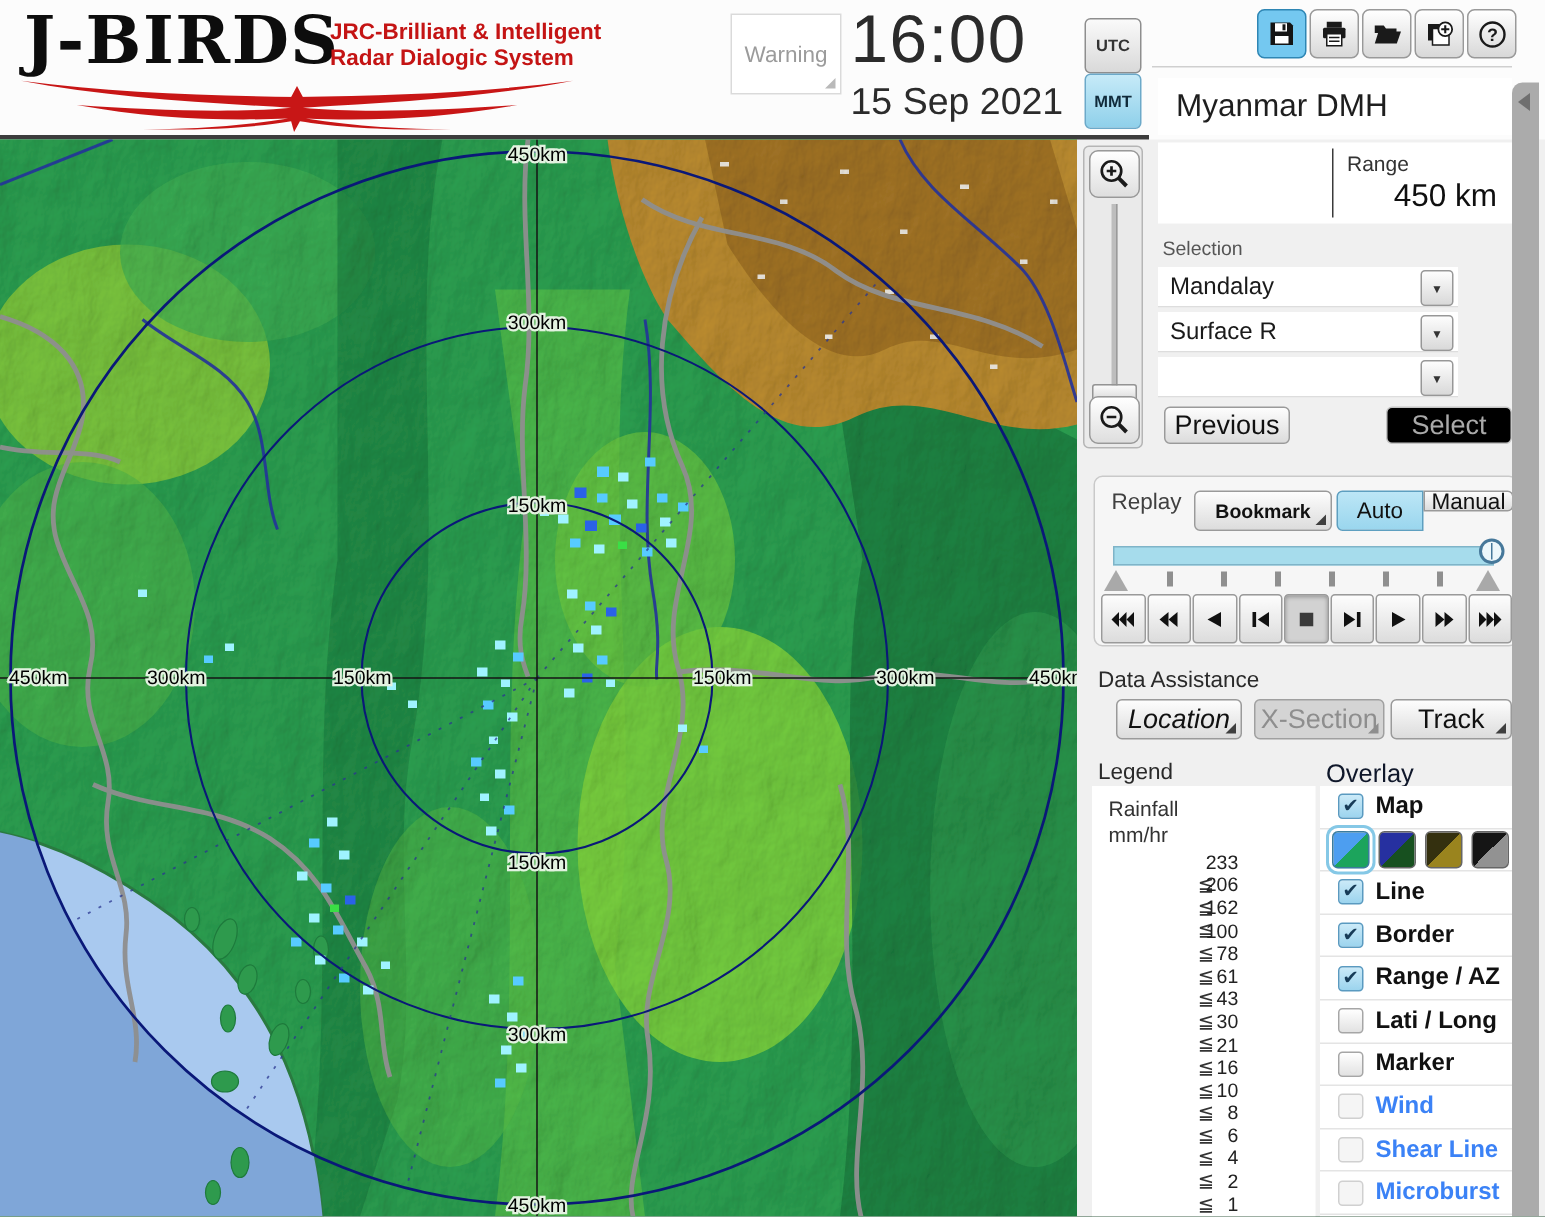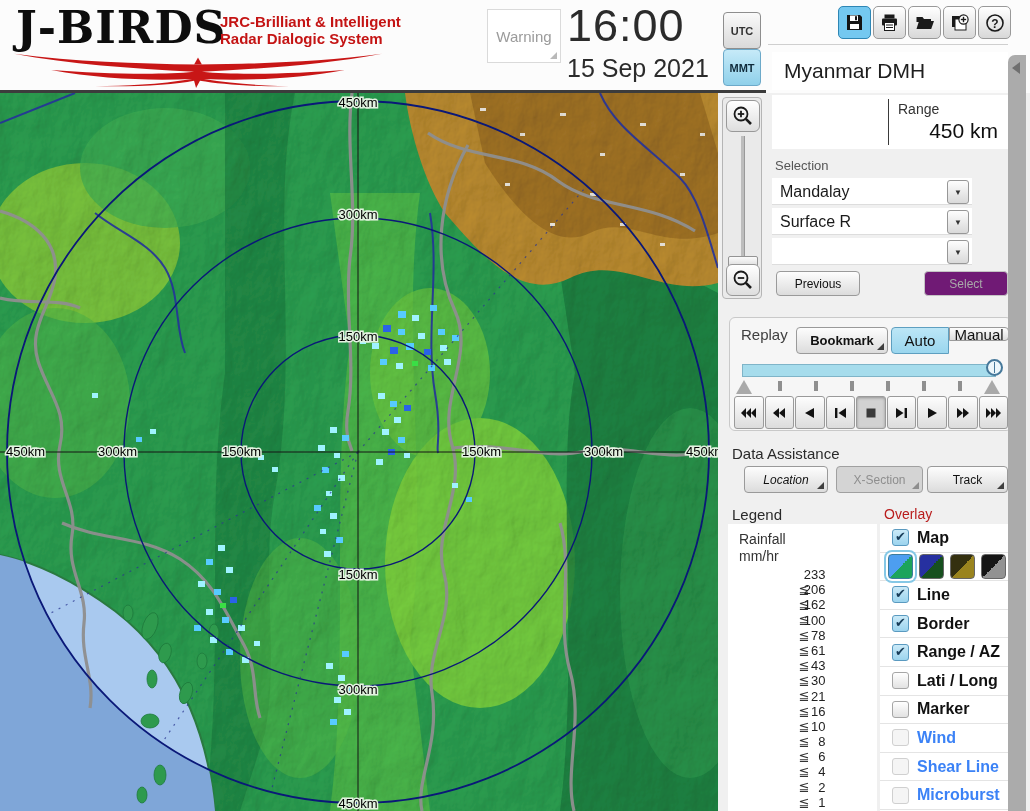--- a/index.html
+++ b/index.html
@@ -52,25 +52,25 @@
   #range-divider{position:absolute;left:116px;top:4px;width:1px;height:46px;background:#3A3A3A;}
   #range-label{position:absolute;left:126px;top:6px;font-size:14px;color:#333;}
   #range-value{position:absolute;right:10px;top:24px;font-size:21px;color:#0F0F0F;}
   #selection-label{position:absolute;left:775px;top:158px;font-size:13px;color:#555;}
   .ddrow{position:absolute;left:772px;width:200px;height:27px;background:#FFF;border-bottom:1px solid #DDD;
       font-size:16px;color:#1A1A1A;line-height:27px;padding-left:8px;box-sizing:border-box;}
   #dd-site{top:178px;} #dd-product{top:208px;} #dd-extra{top:238px;}
   .ddarrow{position:absolute;right:3px;top:2px;width:20px;height:22px;border:1px solid #979797;border-radius:3px;
       background:linear-gradient(#FDFDFD,#D9D9D9);font-size:8px;color:#333;display:flex;align-items:center;justify-content:center;}
   .btn{position:absolute;border:1px solid #9A9A9A;border-radius:4px;background:linear-gradient(#FDFDFD,#DCDCDC);
-      font-size:12px;color:#111;display:flex;align-items:center;justify-content:center;box-sizing:border-box;}
+      font-size:18px;color:#111;display:flex;align-items:center;justify-content:center;box-sizing:border-box;}
   .btn.corner::after{content:"";position:absolute;right:3px;bottom:3px;
       border-left:7px solid transparent;border-bottom:7px solid #3F3F3F;}
   .btn.blue{background:linear-gradient(#BCE6F6,#9AD6EE);border-color:#5E9FC0;}
-  .btn.gray-disabled{background:#701a75;color:#A9A9A9;border-color:#C4C4C4;justify-content:center;}
+  .btn.gray-disabled{background:#000000;color:#A9A9A9;border-color:#C4C4C4;justify-content:center;}
   .btn.pressed-gray{background:#D4D4D4;color:#8E8E8E;border-color:#A0A0A0;}
   #btn-previous{left:776px;top:271px;width:84px;height:25px;}
   #btn-select{left:924px;top:271px;width:84px;height:25px;}
   
   #replay-box{position:absolute;left:729px;top:317px;width:283px;height:114px;background:#F6F6F6;
       border:1px solid #C9C9C9;border-radius:6px;box-sizing:border-box;}
   #replay-label{position:absolute;left:11px;top:8px;font-size:15px;color:#404040;}
   #btn-bookmark{left:66px;top:9px;width:92px;height:27px;font-size:13px;font-weight:bold;}
   #btn-auto{left:161px;top:9px;width:58px;height:27px;border-radius:4px 0 0 4px;font-size:15px;}
   #btn-manual{left:219px;top:9px;width:60px;height:14px;border-radius:0 4px 4px 0;font-size:15px;}
@@ -87,21 +87,21 @@
       background:linear-gradient(#FDFDFD,#DCDCDC);display:flex;align-items:center;justify-content:center;}
   .pbtn.pressed{background:#D2D2D2;box-shadow:inset 0 1px 3px rgba(0,0,0,.3);}
   
   #assist-label{position:absolute;left:732px;top:445px;font-size:15px;color:#2A2A2A;}
   #btn-location{left:744px;top:466px;width:84px;height:27px;font-style:italic;}
   #btn-xsection{left:836px;top:466px;width:87px;height:27px;}
   #btn-xsection::after{border-bottom-color:#8E8E8E;}
   #btn-track{left:927px;top:466px;width:81px;height:27px;}
   
   #legend-label{position:absolute;left:732px;top:506px;font-size:15px;color:#2A2A2A;}
-  #overlay-label{position:absolute;left:884px;top:506px;font-size:14px;color:#b91c1c;}
+  #overlay-label{position:absolute;left:884px;top:506px;font-size:17px;color:#0f172a;}
   #legend-panel{position:absolute;left:728px;top:524px;width:149px;height:287px;background:#FFF;}
   #legend-title1{position:absolute;left:11px;top:7px;font-size:14px;color:#333;}
   #legend-title2{position:absolute;left:11px;top:24px;font-size:14px;color:#333;}
   #legend-rows{position:absolute;left:0;top:43px;width:100%;}
   .lgrow{display:flex;align-items:center;height:15.2px;flex-direction:column;}
   .lgrow .sw{width:31px;height:13px;margin-left:9px;}
   .lgrow .lv{width:46px;text-align:right;font-size:13px;color:#222;}
   .lgrow .ls{margin-left:3px;font-size:13px;color:#333;}
   #overlay-panel{position:absolute;left:880px;top:524px;width:128px;height:287px;background:#FFF;}
   .ovrow{height:28.6px;border-bottom:1px solid #E4E4E4;display:flex;align-items:center;padding-left:12px;box-sizing:border-box;}

